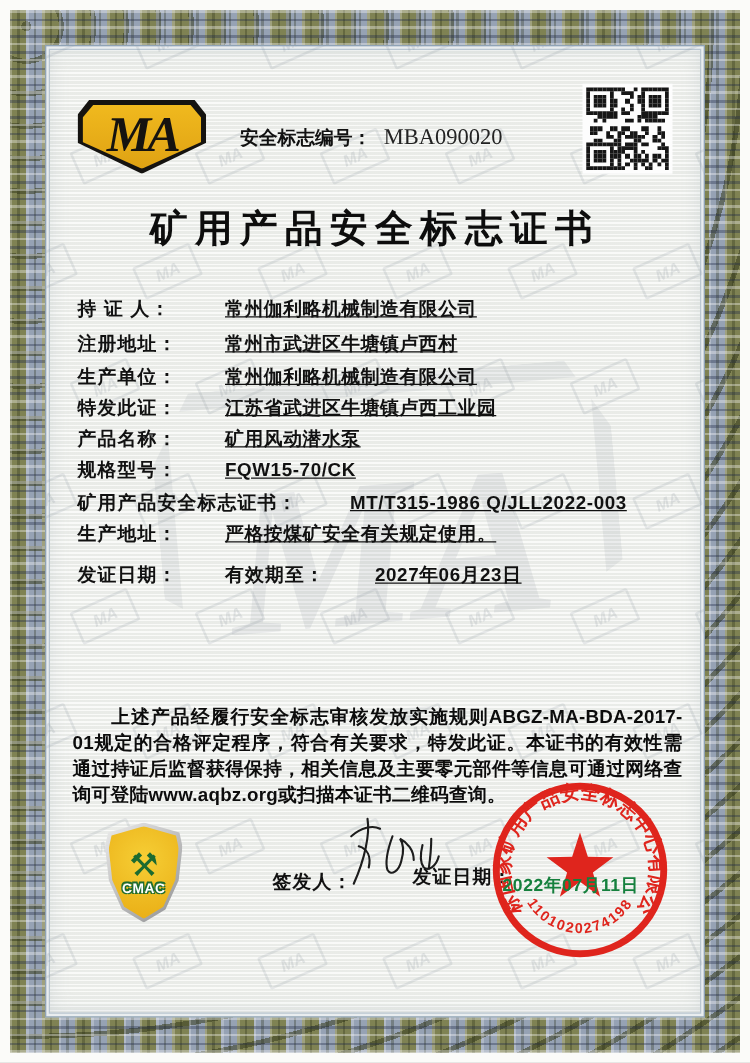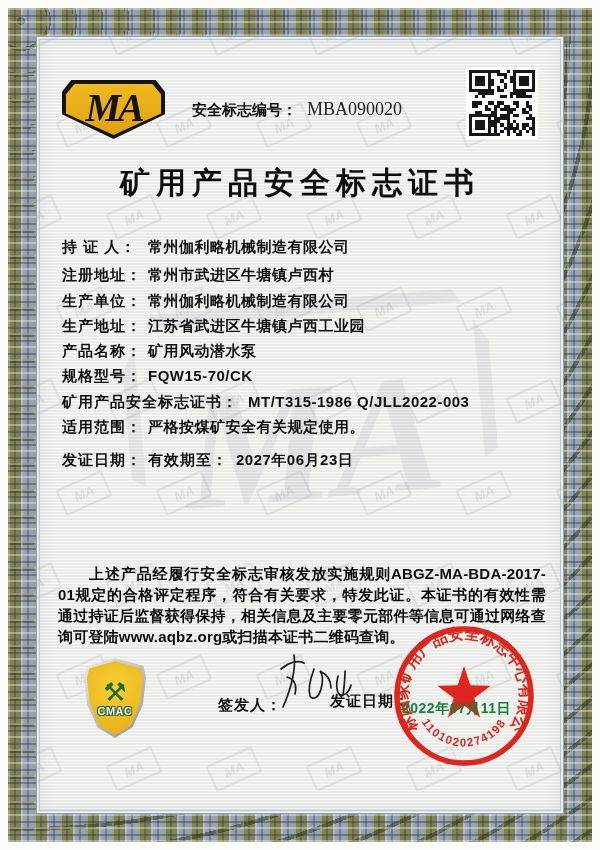--- a/index.html
+++ b/index.html
@@ -39,24 +39,24 @@
   .certno .lbl{font-size:15px;font-weight:bold;}
   .certno .val{font-family:Liberation Serif, serif;font-size:18px;color:#222;}
   
   .qr{position:absolute;left:466px;top:67px;width:72px;height:72px;background:#fdfdfd;padding:3px;
       box-sizing:border-box;display:grid;grid-template-columns:repeat(21,1fr);grid-template-rows:repeat(21,1fr);}
   .qr i{display:block;}
   .qr i.on{background:#161616;}
   .title{position:absolute;left:0;right:0;top:163px;text-align:center;
       font-family:Liberation Serif, serif;font-weight:900;font-size:30px;letter-spacing:6px;color:#0d0d0d;}
   
-  .row{position:absolute;left:62px;right:44px;display:flex;align-items:baseline;}
+  .row{position:absolute;left:62px;right:44px;display:flex;align-items:baseline;gap:32px;}
   .row .lbl{font-size:15px;font-weight:bold;flex:none;letter-spacing:1px;}
   .row .lbl.w{width:86px;}
-  .row .val{font-size:15px;font-weight:bold;letter-spacing:.5px;}
+  .row .val{font-size:15px;font-weight:bold;letter-spacing:.5px;text-decoration:underline;}
   .row .val.ml{margin-left:10px;}
   .row .sp1{width:156px;flex:none;}
   .row .lbl2{width:88px;flex:none;}
   .statement{position:absolute;left:58px;right:54px;top:563px;font-size:15px;font-weight:bold;
       line-height:21px;text-align:justify;text-indent:31px;letter-spacing:.2px;color:#0c0c0c;}
   
   .cmac{position:absolute;left:84px;top:658px;width:62px;height:80px;
       background:linear-gradient(135deg,#ececec,#8f9092);
       clip-path:polygon(50% 0,96% 10%,100% 24%,95% 58%,78% 87%,50% 100%,22% 87%,5% 58%,0 24%,4% 10%);}
   .cmac .in{position:absolute;inset:3px;background:radial-gradient(circle at 50% 35%,#f6ce35,#e8ab12);
@@ -598,37 +598,37 @@
   </div>
   <div class="row" style="top:266px">
     <span class="lbl w">注册地址：</span>
     <span class="val">常州市武进区牛塘镇卢西村</span>
   </div>
   <div class="row" style="top:292px">
     <span class="lbl w">生产单位：</span>
     <span class="val">常州伽利略机械制造有限公司</span>
   </div>
   <div class="row" style="top:317px">
-    <span class="lbl w">生产地址：</span>
+    <span class="lbl w">特发此证：</span>
     <span class="val">江苏省武进区牛塘镇卢西工业园</span>
   </div>
   <div class="row" style="top:342px">
     <span class="lbl w">产品名称：</span>
     <span class="val">矿用风动潜水泵</span>
   </div>
   <div class="row" style="top:367px">
     <span class="lbl w">规格型号：</span>
     <span class="val">FQW15-70/CK</span>
   </div>
   <div class="row" style="top:393px">
     <span class="lbl">矿用产品安全标志证书：</span>
     <span class="val ml">MT/T315-1986 Q/JLL2022-003</span>
   </div>
   <div class="row" style="top:418px">
-    <span class="lbl w">适用范围：</span>
+    <span class="lbl w">生产地址：</span>
     <span class="val">严格按煤矿安全有关规定使用。</span>
   </div>
   <div class="row" style="top:451px">
     <span class="lbl w">发证日期：</span>
     <span class="lbl lbl2">有效期至：</span>
     <span class="val">2027年06月23日</span>
   </div>
 
   <div class="statement">上述产品经履行安全标志审核发放实施规则ABGZ-MA-BDA-2017-01规定的合格评定程序，符合有关要求，特发此证。本证书的有效性需通过持证后监督获得保持，相关信息及主要零元部件等信息可通过网络查询可登陆www.aqbz.org或扫描本证书二维码查询。</div>
 

